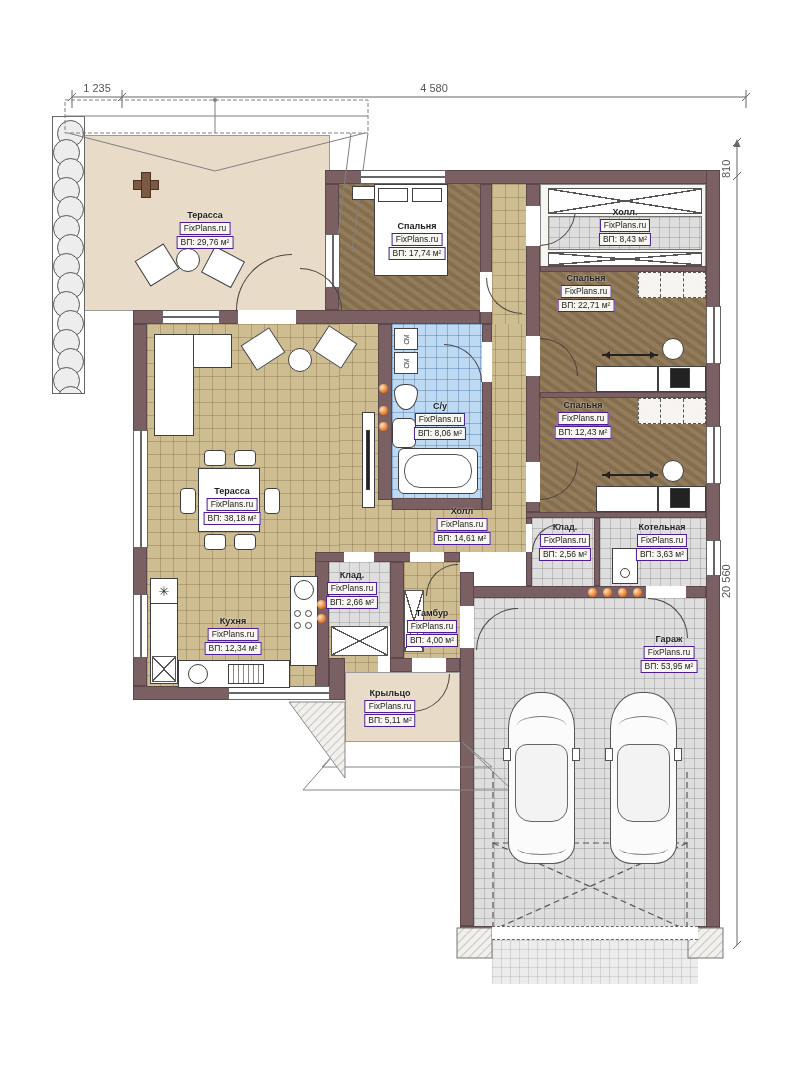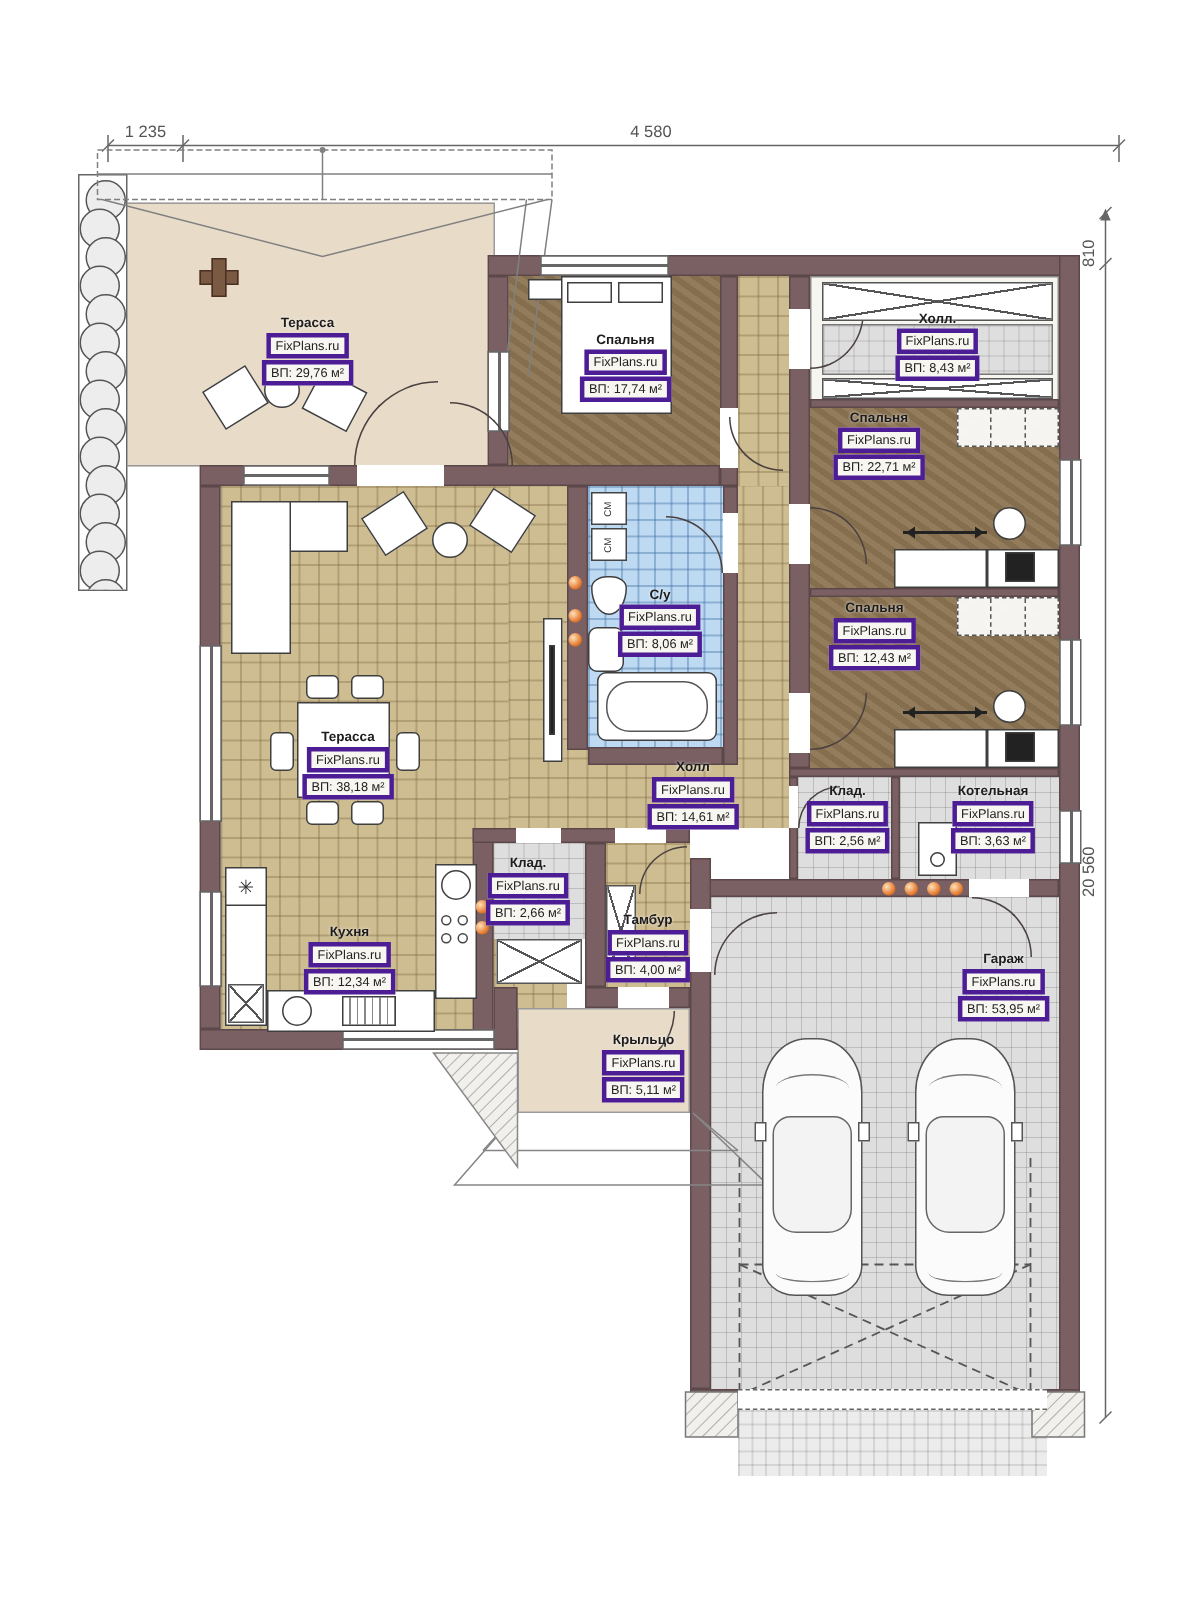--- a/index.html
+++ b/index.html
@@ -47,21 +47,21 @@
   .car{position:absolute;z-index:4;}
   .car-body{position:absolute;inset:0;background:#fbfbfb;border:1.5px solid #555;border-radius:30px 30px 22px 22px / 36px 36px 20px 20px;box-sizing:border-box;}
   .car-roof{position:absolute;left:7px;right:7px;top:52px;height:76px;border:1.2px solid #666;border-radius:12px 12px 16px 16px;background:#f3f3f3;}
   .car-hood{position:absolute;left:9px;right:9px;top:24px;height:18px;border-top:1.2px solid #777;border-radius:50% 50% 0 0;}
   .car-rear{position:absolute;left:9px;right:9px;bottom:9px;height:12px;border-bottom:1.2px solid #777;border-radius:0 0 50% 50%;}
   .car-mirl{position:absolute;left:-5px;top:56px;width:6px;height:11px;background:#fff;border:1px solid #555;}
   .car-mirr{position:absolute;right:-5px;top:56px;width:6px;height:11px;background:#fff;border:1px solid #555;}
   
   .lbl{position:absolute;transform:translateX(-50%);display:flex;flex-direction:column;align-items:center;z-index:6;}
   .lbl .nm{font-size:9px;font-weight:bold;color:#1d1d1d;white-space:nowrap;margin-bottom:1px;text-shadow:0 0 2px rgba(255,255,255,.85);}
-  .lbl .bx{font-size:8.5px;color:#222;background:#f7f6f1;border:3px solid #4c1d95;padding:0 3px;line-height:11px;white-space:nowrap;margin-top:1px;}
+  .lbl .bx{font-size:8.5px;color:#222;background:#f7f6f1;border:1px solid #4c1d95;padding:0 3px;line-height:11px;white-space:nowrap;margin-top:1px;}
   
   .dimtext{position:absolute;font-size:11px;color:#555;z-index:6;white-space:nowrap;}
   .dimv{writing-mode:vertical-rl;transform:rotate(180deg);}
   
   .dot{position:absolute;width:9px;height:9px;border-radius:50%;z-index:5;
        background:radial-gradient(circle at 35% 35%,#ffe2b8 0%,#e2762c 65%,#b35414 100%);}
   
   .stones{position:absolute;left:52px;top:116px;width:33px;height:278px;border:1px solid #666;background:#fff;
           display:flex;flex-direction:column;align-items:center;padding-top:3px;box-sizing:border-box;z-index:2;overflow:hidden;}
   .stone{flex:none;width:27px;height:27px;border-radius:50%;background:#ededed;border:1px solid #555;margin-top:-8px;box-sizing:border-box;}
@@ -357,21 +357,21 @@
   <div class="lbl" style="left:625px;top:207px;">
     <div class="nm">Холл.</div>
     <div class="bx">FixPlans.ru</div>
     <div class="bx">ВП: 8,43 м²</div>
   </div>
   <div class="lbl" style="left:586px;top:273px;">
     <div class="nm">Спальня</div>
     <div class="bx">FixPlans.ru</div>
     <div class="bx">ВП: 22,71 м²</div>
   </div>
-  <div class="lbl" style="left:440px;top:391px;justify-content:flex-end;">
+  <div class="lbl" style="left:440px;top:401px;justify-content:flex-end;">
     <div class="nm">С/у</div>
     <div class="bx">FixPlans.ru</div>
     <div class="bx">ВП: 8,06 м²</div>
   </div>
   <div class="lbl" style="left:583px;top:400px;">
     <div class="nm">Спальня</div>
     <div class="bx">FixPlans.ru</div>
     <div class="bx">ВП: 12,43 м²</div>
   </div>
   <div class="lbl" style="left:232px;top:486px;">
@@ -402,21 +402,21 @@
   <div class="lbl" style="left:565px;top:522px;">
     <div class="nm">Клад.</div>
     <div class="bx">FixPlans.ru</div>
     <div class="bx">ВП: 2,56 м²</div>
   </div>
   <div class="lbl" style="left:662px;top:522px;">
     <div class="nm">Котельная</div>
     <div class="bx">FixPlans.ru</div>
     <div class="bx">ВП: 3,63 м²</div>
   </div>
-  <div class="lbl" style="left:390px;top:688px;margin-left:39px;">
+  <div class="lbl" style="left:390px;top:688px;">
     <div class="nm">Крыльцо</div>
     <div class="bx">FixPlans.ru</div>
     <div class="bx">ВП: 5,11 м²</div>
   </div>
   <div class="lbl" style="left:669px;top:634px;">
     <div class="nm">Гараж</div>
     <div class="bx">FixPlans.ru</div>
     <div class="bx">ВП: 53,95 м²</div>
   </div>
 

